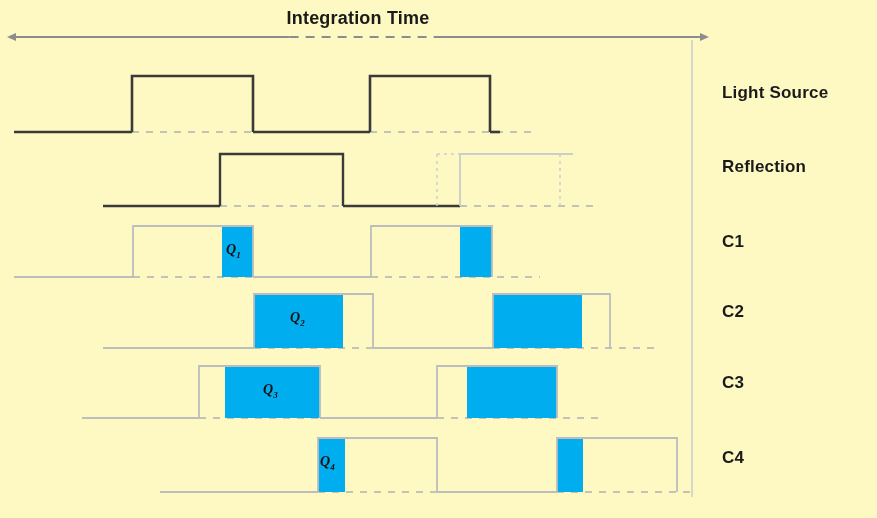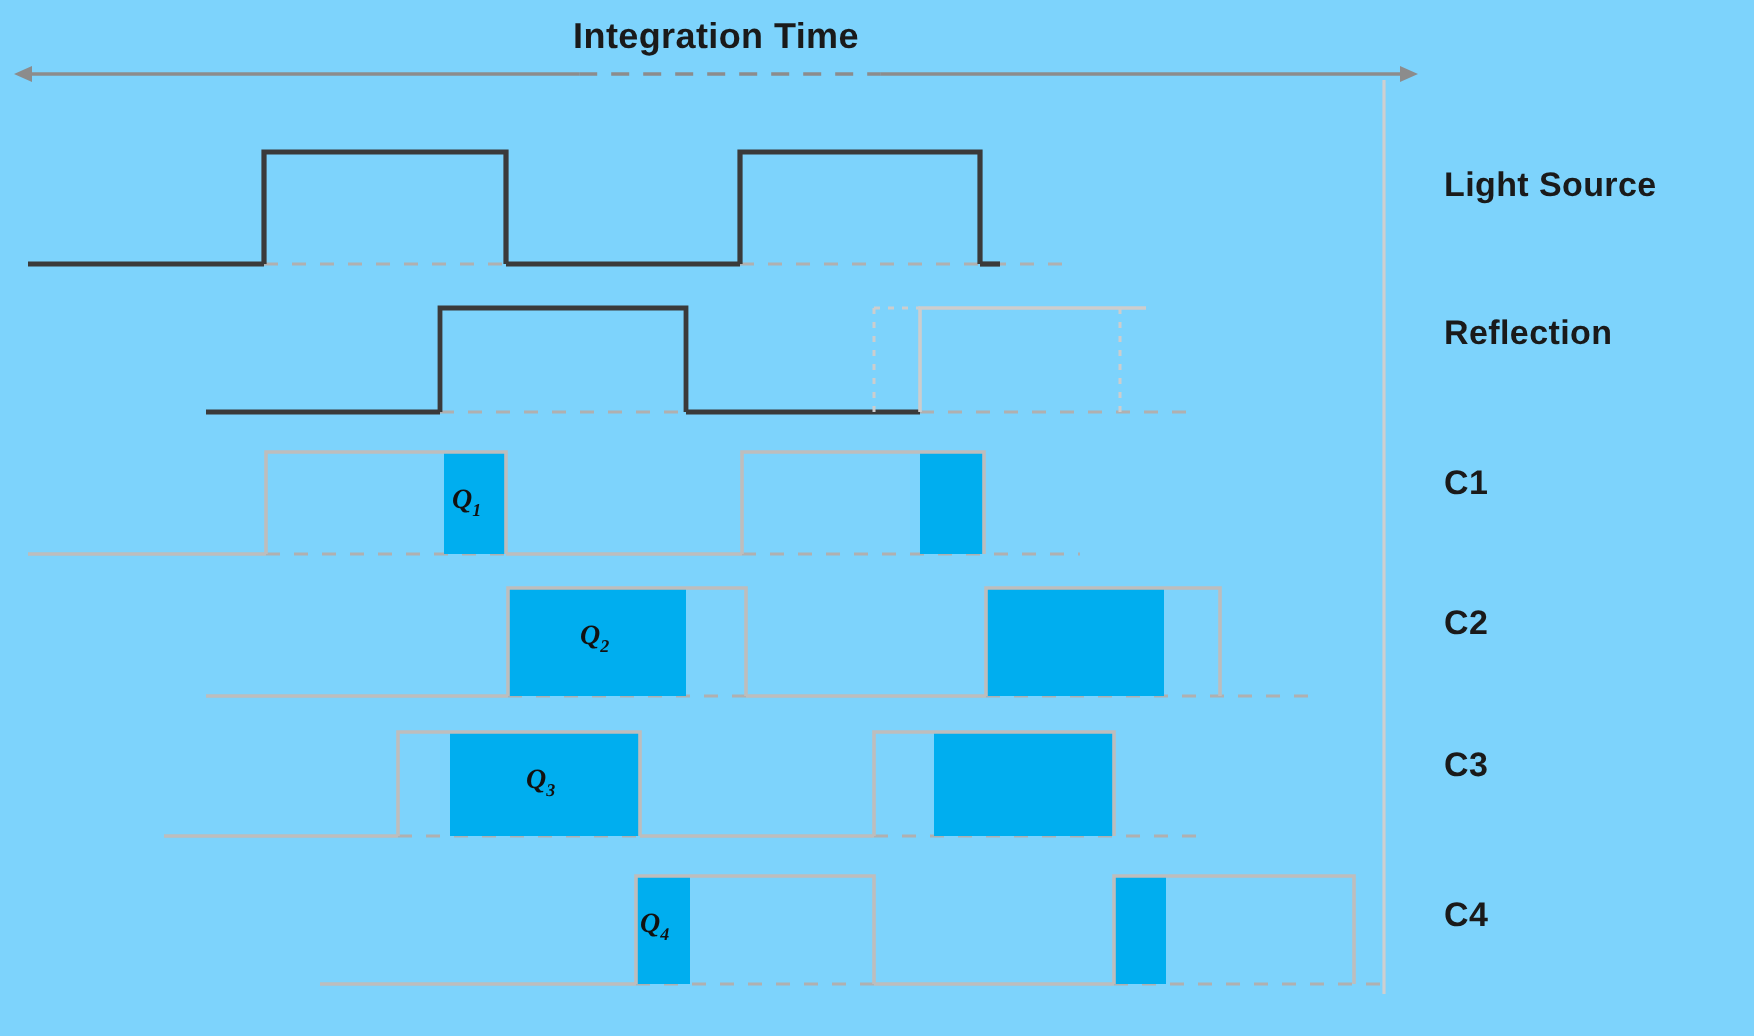--- a/index.html
+++ b/index.html
@@ -7,21 +7,21 @@
     padding: 0;
     background: #ffffff;
   }
   body {
     font-family: "Liberation Sans", sans-serif;
   }
   #canvas {
     position: relative;
     width: 877px;
     height: 518px;
-    background: #7dd3fc;
+    background: #fef9c3;
     overflow: hidden;
   }
   #diagram-svg {
     position: absolute;
     left: 0;
     top: 0;
     width: 877px;
     height: 518px;
     display: block;
   }

